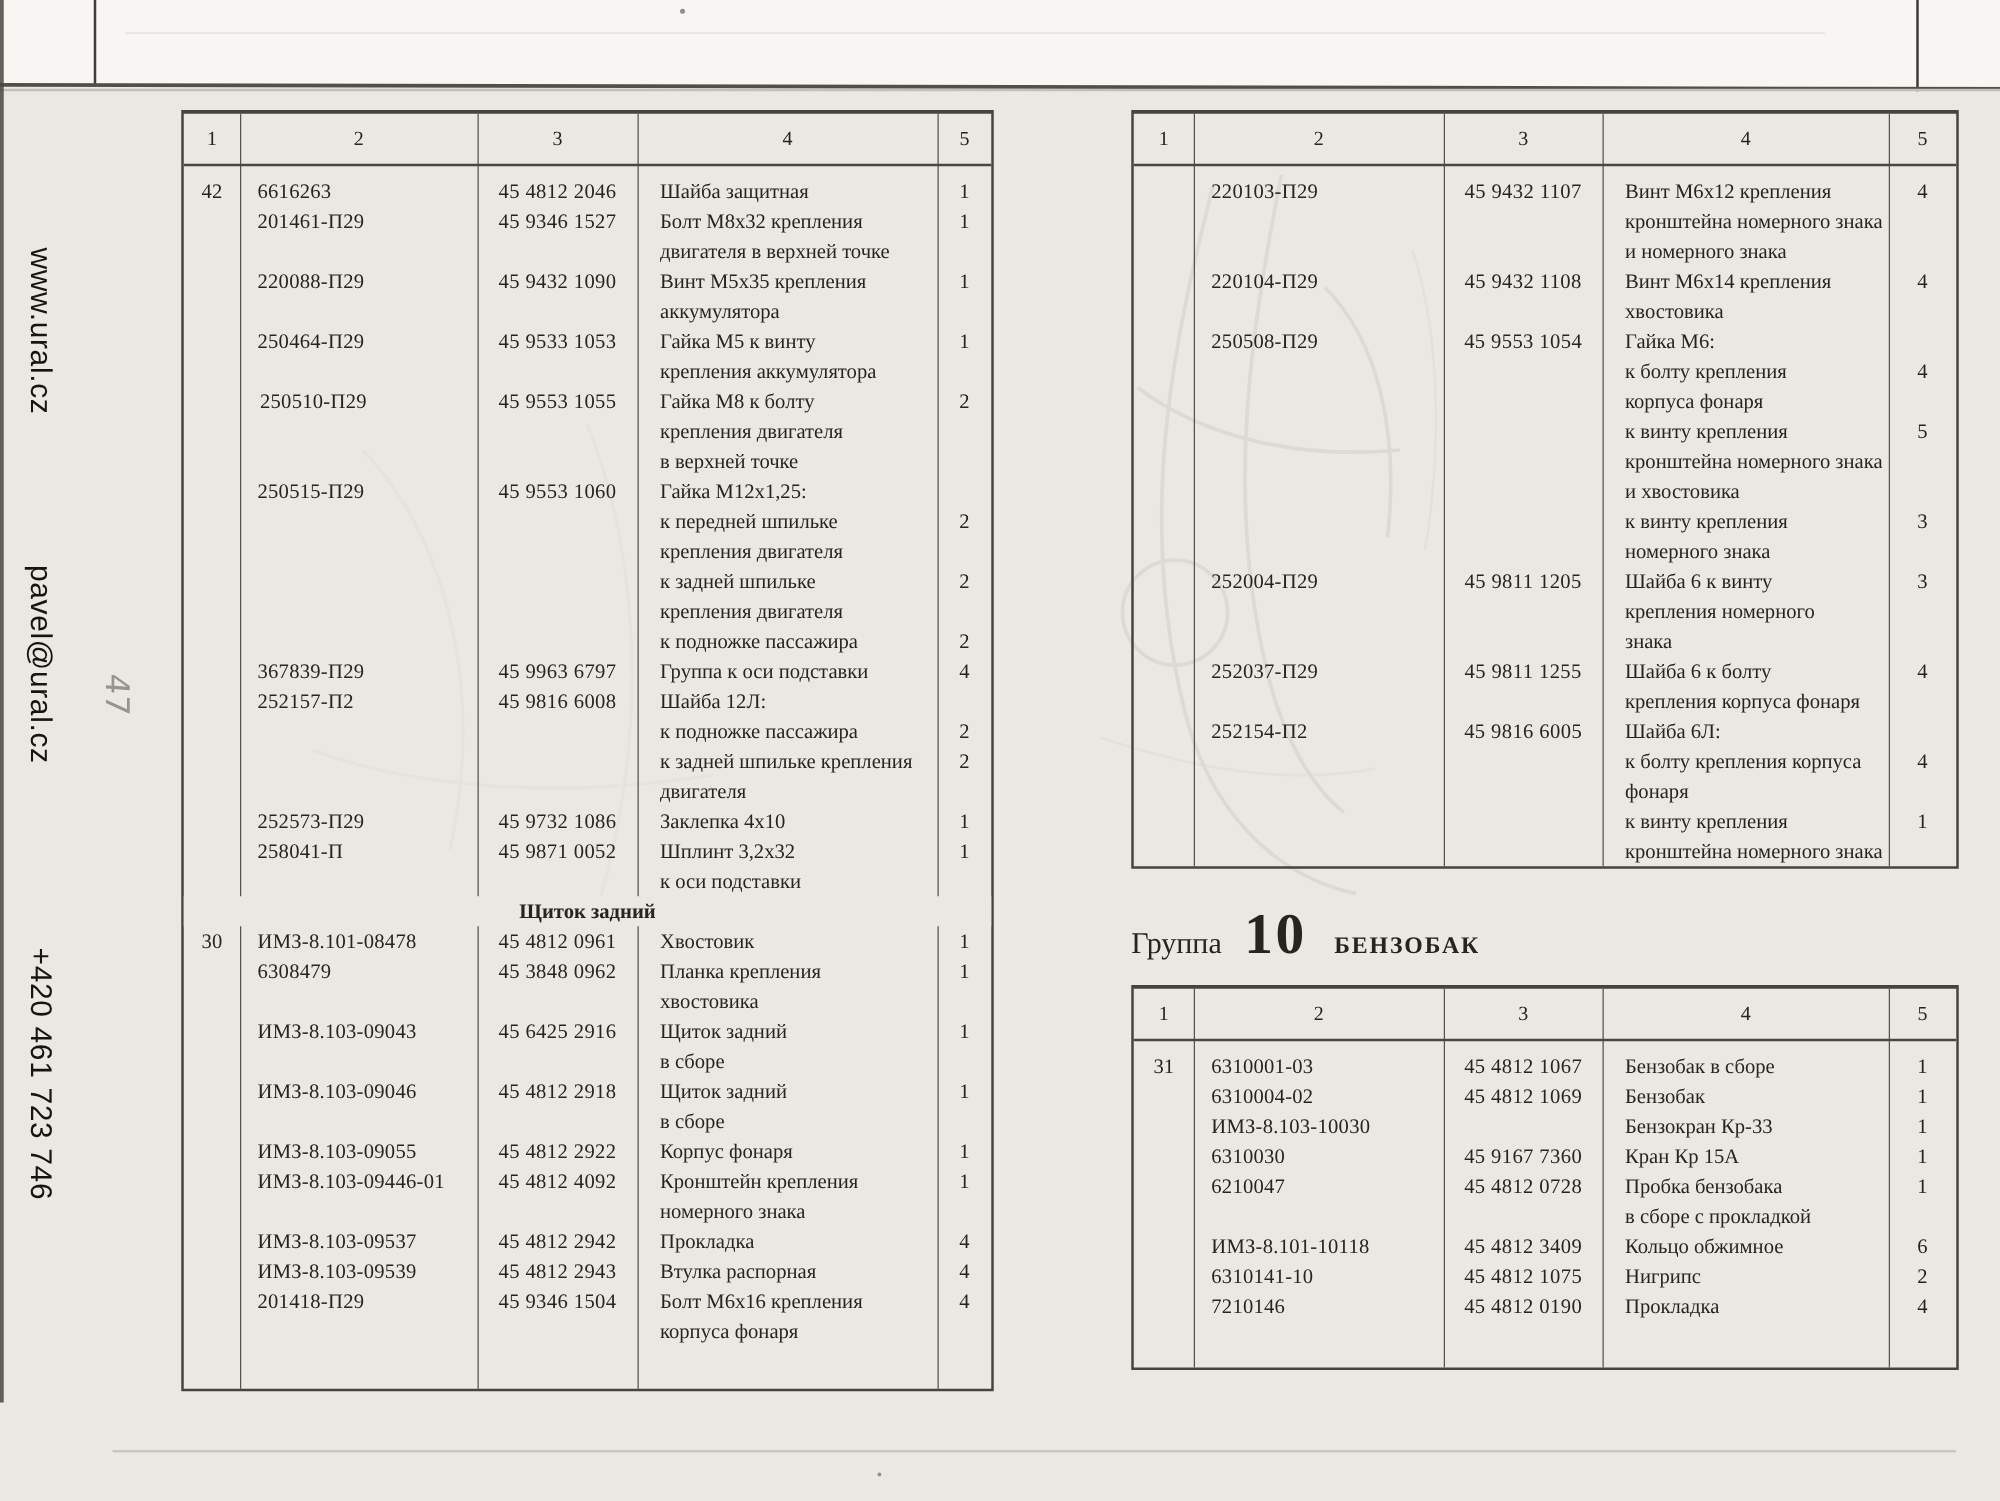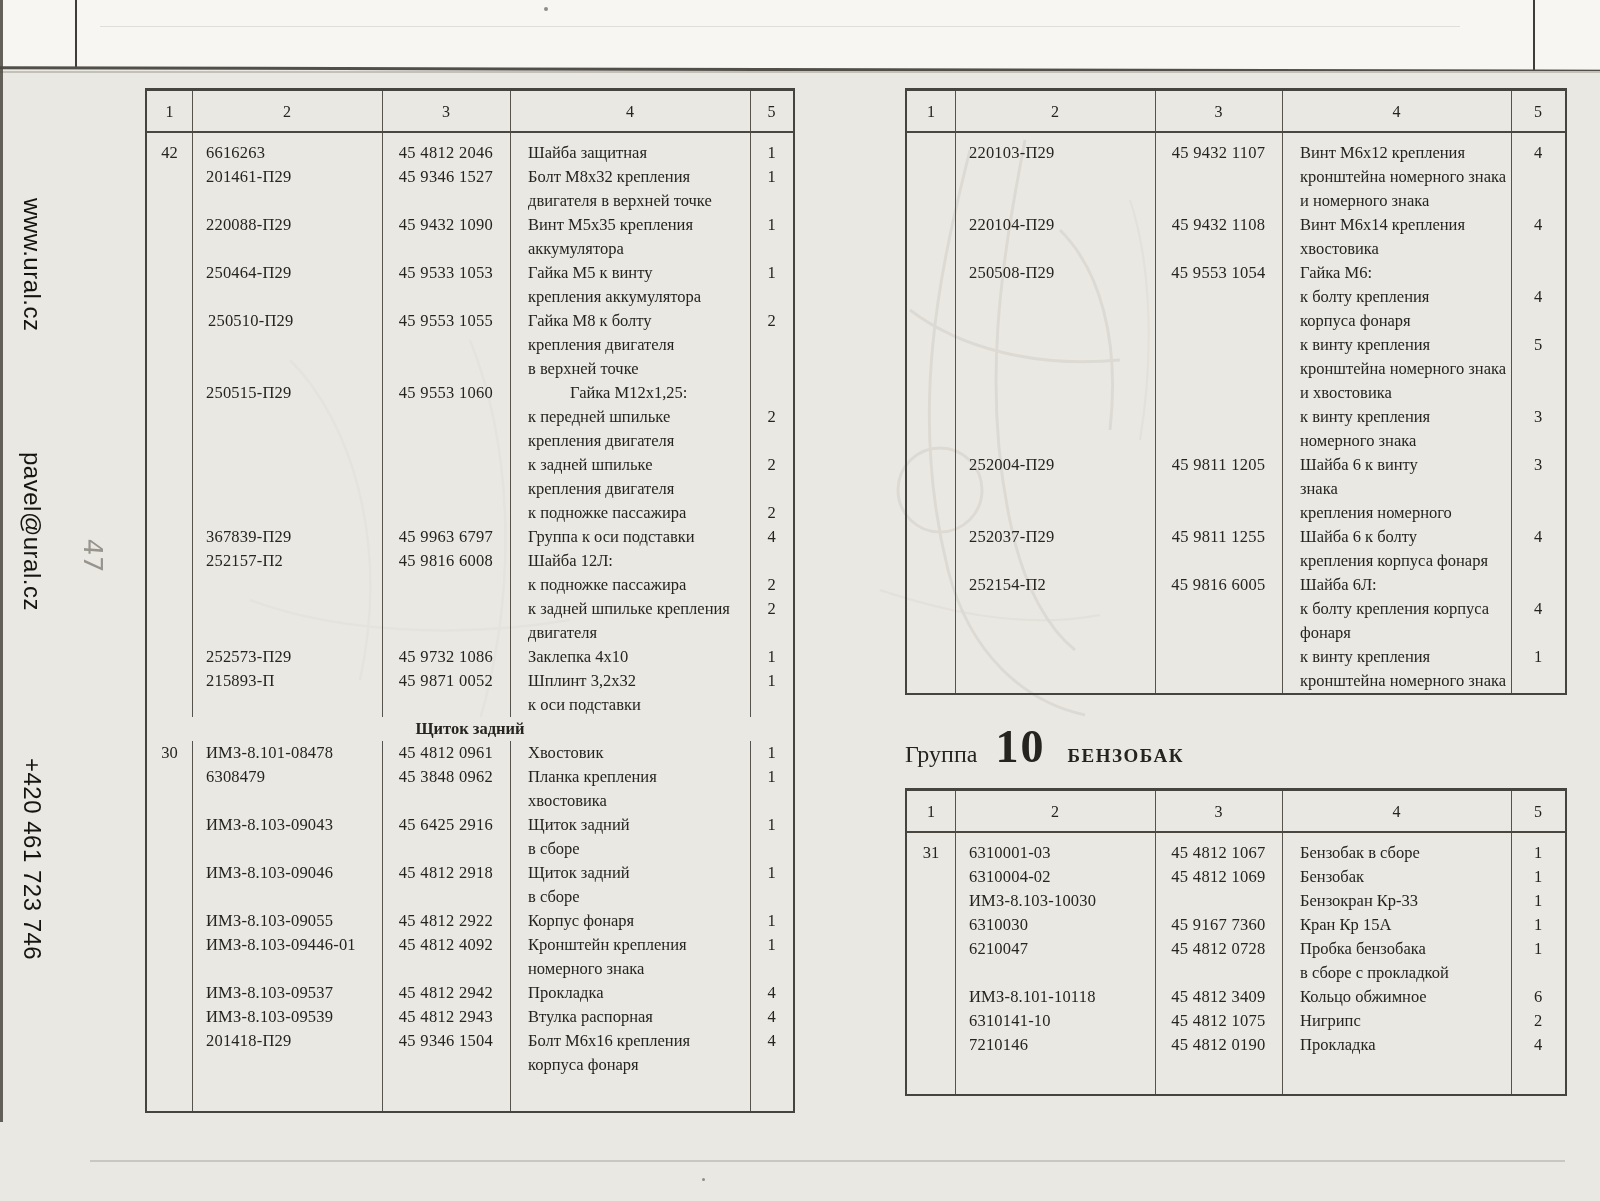--- a/index.html
+++ b/index.html
@@ -192,21 +192,21 @@
           <div class="tcell c1" style="width: 45px;"></div>
           <div class="tcell c2" style="width: 190px;"></div>
           <div class="tcell c3" style="width: 128px;"></div>
           <div class="tcell c4" style="width: 240px;">в верхней точке</div>
           <div class="tcell c5" style="width: 43px;"></div>
         </div>
         <div class="trow">
           <div class="tcell c1" style="width: 45px;"></div>
           <div class="tcell c2" style="width: 190px;">250515-П29</div>
           <div class="tcell c3" style="width: 128px;">45 9553 1060</div>
-          <div class="tcell c4" style="width: 240px; margin-left: 42px;">Гайка М12х1,25:</div>
+          <div class="tcell c4" style="width: 240px;">Гайка М12х1,25:</div>
           <div class="tcell c5" style="width: 43px;"></div>
         </div>
         <div class="trow">
           <div class="tcell c1" style="width: 45px;"></div>
           <div class="tcell c2" style="width: 190px;"></div>
           <div class="tcell c3" style="width: 128px;"></div>
           <div class="tcell c4" style="width: 240px;">к передней шпильке</div>
           <div class="tcell c5" style="width: 43px;">2</div>
         </div>
         <div class="trow">
@@ -274,21 +274,21 @@
         </div>
         <div class="trow">
           <div class="tcell c1" style="width: 45px;"></div>
           <div class="tcell c2" style="width: 190px;">252573-П29</div>
           <div class="tcell c3" style="width: 128px;">45 9732 1086</div>
           <div class="tcell c4" style="width: 240px;">Заклепка 4х10</div>
           <div class="tcell c5" style="width: 43px;">1</div>
         </div>
         <div class="trow">
           <div class="tcell c1" style="width: 45px;"></div>
-          <div class="tcell c2" style="width: 190px;">215893-П</div>
+          <div class="tcell c2" style="width: 190px;">258041-П</div>
           <div class="tcell c3" style="width: 128px;">45 9871 0052</div>
           <div class="tcell c4" style="width: 240px;">Шплинт 3,2х32</div>
           <div class="tcell c5" style="width: 43px;">1</div>
         </div>
         <div class="trow">
           <div class="tcell c1" style="width: 45px;"></div>
           <div class="tcell c2" style="width: 190px;"></div>
           <div class="tcell c3" style="width: 128px;"></div>
           <div class="tcell c4" style="width: 240px;">к оси подставки</div>
           <div class="tcell c5" style="width: 43px;"></div>
@@ -504,28 +504,28 @@
           <div class="tcell c1" style="width: 48px;"></div>
           <div class="tcell c2" style="width: 200px;">252004-П29</div>
           <div class="tcell c3" style="width: 127px;">45 9811 1205</div>
           <div class="tcell c4" style="width: 229px;">Шайба 6 к винту</div>
           <div class="tcell c5" style="width: 54px;">3</div>
         </div>
         <div class="trow">
           <div class="tcell c1" style="width: 48px;"></div>
           <div class="tcell c2" style="width: 200px;"></div>
           <div class="tcell c3" style="width: 127px;"></div>
+          <div class="tcell c4" style="width: 229px;">крепления номерного</div>
+          <div class="tcell c5" style="width: 54px;"></div>
+        </div>
+        <div class="trow">
+          <div class="tcell c1" style="width: 48px;"></div>
+          <div class="tcell c2" style="width: 200px;"></div>
+          <div class="tcell c3" style="width: 127px;"></div>
           <div class="tcell c4" style="width: 229px;">знака</div>
-          <div class="tcell c5" style="width: 54px;"></div>
-        </div>
-        <div class="trow">
-          <div class="tcell c1" style="width: 48px;"></div>
-          <div class="tcell c2" style="width: 200px;"></div>
-          <div class="tcell c3" style="width: 127px;"></div>
-          <div class="tcell c4" style="width: 229px;">крепления номерного</div>
           <div class="tcell c5" style="width: 54px;"></div>
         </div>
         <div class="trow">
           <div class="tcell c1" style="width: 48px;"></div>
           <div class="tcell c2" style="width: 200px;">252037-П29</div>
           <div class="tcell c3" style="width: 127px;">45 9811 1255</div>
           <div class="tcell c4" style="width: 229px;">Шайба 6 к болту</div>
           <div class="tcell c5" style="width: 54px;">4</div>
         </div>
         <div class="trow">

